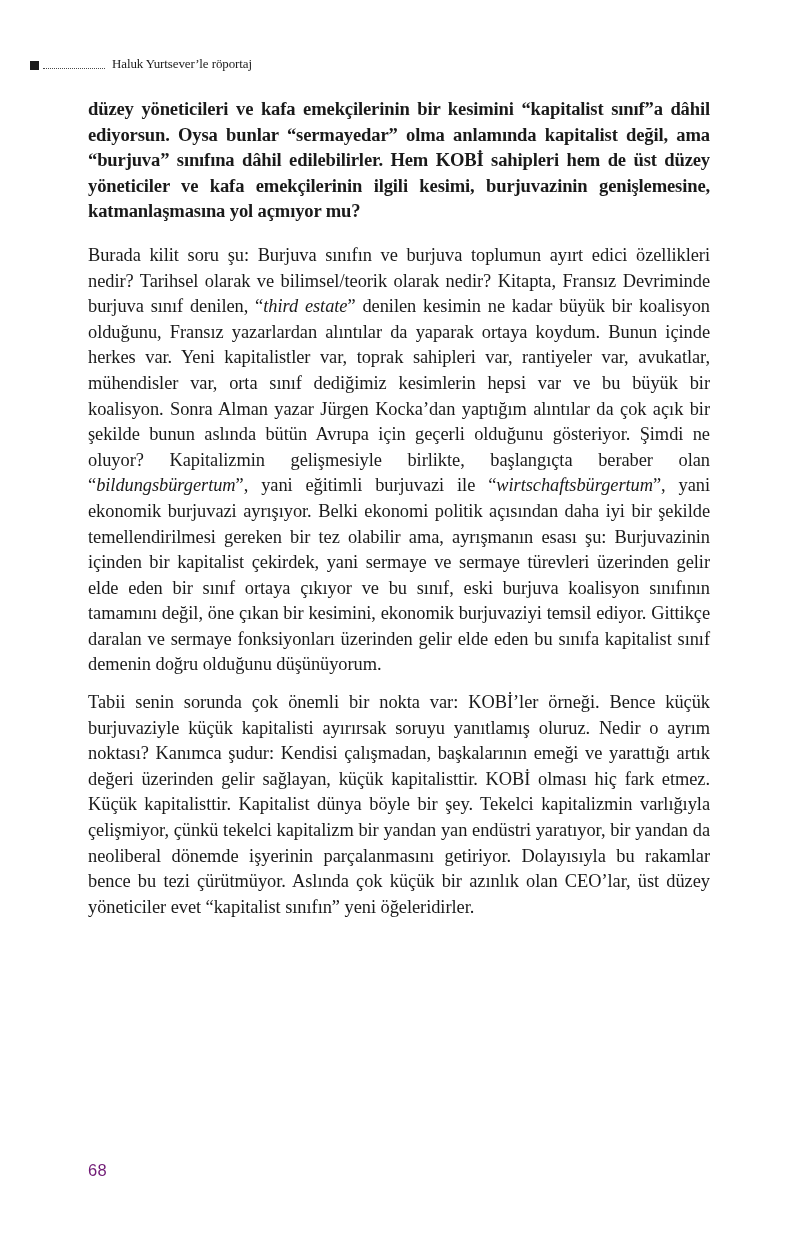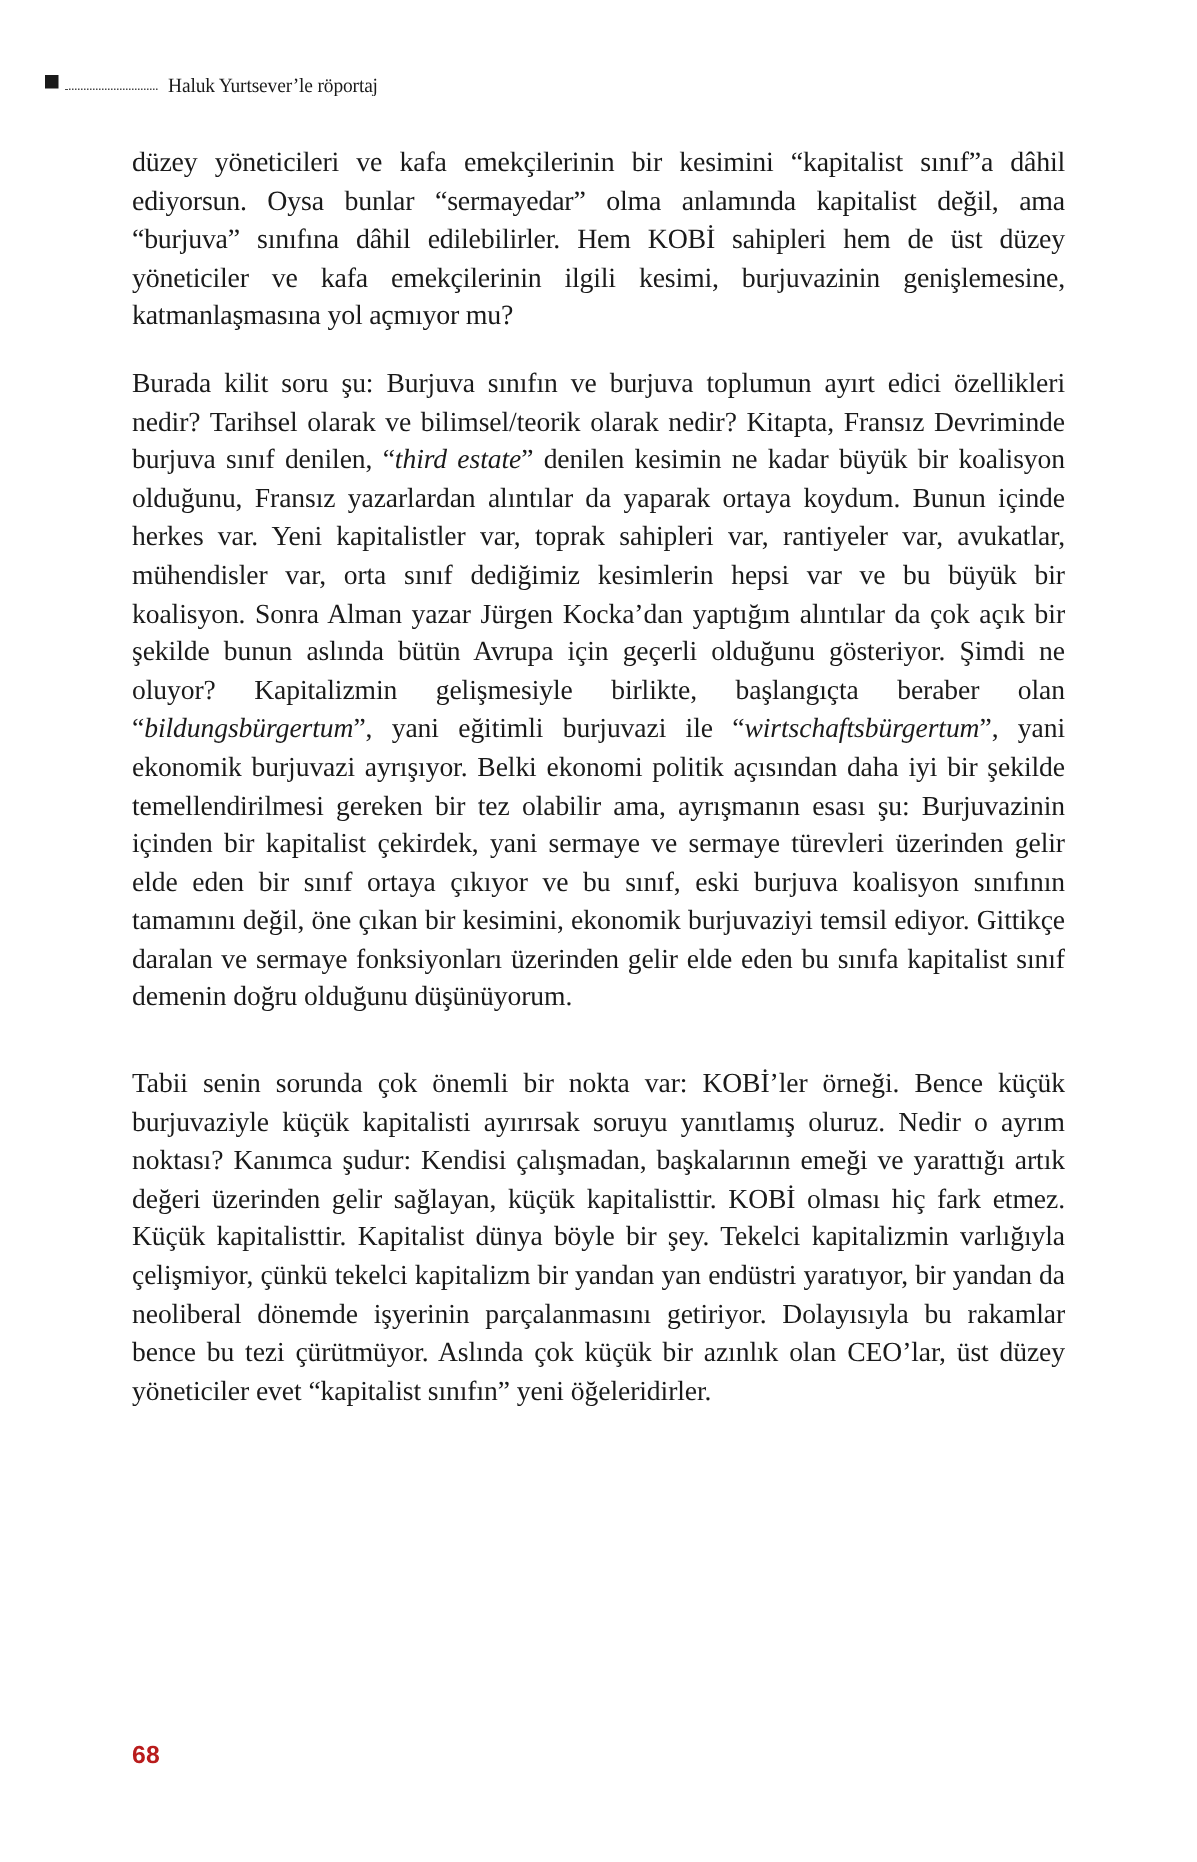--- a/index.html
+++ b/index.html
@@ -25,21 +25,21 @@
   }
 
   
   .running-header {
     position: absolute;
     left: 30px;
     top: 50px;
     width: 700px;
     height: 20px;
     display: flex;
-    align-items: flex-start;
+    align-items: flex-end;
     gap: 0;
   }
   .header-square {
     width: 9px;
     height: 9px;
     background: #1a1a1a;
     flex: 0 0 auto;
     margin-right: 4px;
   }
   .header-dots {
@@ -69,52 +69,52 @@
   }
 
   p {
     margin: 0;
     text-align: justify;
     -webkit-hyphens: none;
     hyphens: none;
   }
 
   .para-question {
-    font-weight: normal;
+    font-weight: bold;
     font-size: 18.6px;
     line-height: 25.6px;
     letter-spacing: -0.15px;
     text-align: justify;
     margin-bottom: 19px;
   }
 
   .para-body {
     font-size: 18.4px;
     line-height: 25.6px;
     letter-spacing: -0.05px;
     text-align: justify;
-    margin-bottom: 32px;
+    margin-bottom: 12px;
   }
   .para-body:last-child { margin-bottom: 16px; }
 
   .para-body em,
   .para-question em {
     font-style: italic;
   }
 
   
   .folio {
     position: absolute;
     left: 88px;
     top: 1162px;
     font-family: "Liberation Sans", "DejaVu Sans", sans-serif;
-    font-weight: bold;
+    font-weight: normal;
     font-size: 16.5px;
     line-height: 1;
-    color: #b91c1c;
+    color: #701a75;
     letter-spacing: 0.2px;
   }
 </style>
 </head>
 <body>
 
 <div class="page">
 
   <div class="running-header">
     <span class="header-square"></span>

